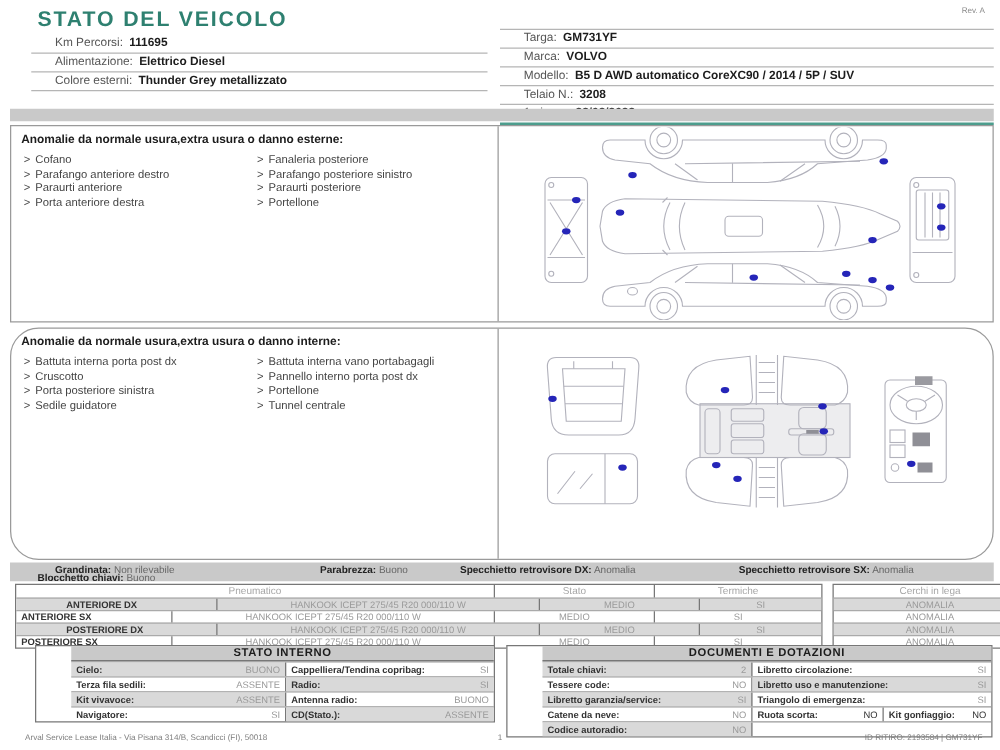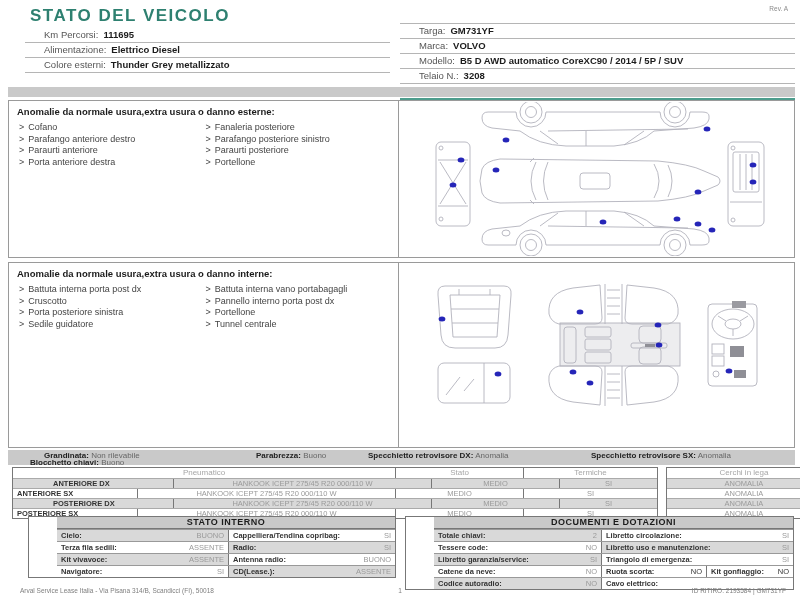--- a/index.html
+++ b/index.html
@@ -17,21 +17,21 @@
   .info-row .lbl{color:#555;margin-right:5px;white-space:nowrap;padding-left:17px;}
   .info-row .val{font-weight:bold;color:#1c1c1c;white-space:nowrap;}
   .info-right .info-row:last-child{border-bottom:2px solid #4d9d8d;}
 
   .grayband{position:absolute;left:8px;top:87px;width:787px;height:10px;background:#c9c9c9;}
 
   
   .box{position:absolute;left:8px;width:787px;border:1px solid #9a9a9a;
        display:flex;background:#fff;box-sizing:border-box;}
   .box1{top:100px;height:158px;}
-  .box2{top:262px;height:186px;}
+  .box2{top:262px;height:186px;border-radius:23px;}
   .box-text{width:390px;border-right:1px solid #9a9a9a;padding:5px 8px;box-sizing:border-box;}
   .box-title{font-size:9.5px;font-weight:bold;color:#1c1c1c;margin-bottom:5px;}
   .cols{display:flex;font-size:9px;color:#444;}
   .col{width:50%;}
   .item{display:flex;margin-bottom:1px;line-height:10.5px;}
   .item .arr{margin:0 4px 0 2px;flex:0 0 auto;}
   .box-diagram{flex:1;position:relative;display:flex;align-items:center;justify-content:center;}
   .diagram-svg{display:block;}
 
   
@@ -434,21 +434,21 @@
           <b>Antenna radio:</b>
           <span class="v">BUONO</span>
         </div>
     </div>
     <div class="bt-row">
       <div class="cell l">
           <b>Navigatore:</b>
           <span class="v">SI</span>
         </div>
       <div class="cell r g">
-          <b>CD(Lease.):</b>
+          <b>CD(Stato.):</b>
           <span class="v">ASSENTE</span>
         </div>
     </div>
   </div>
 
   <div class="btable doc">
     <div class="bt-head">DOCUMENTI E DOTAZIONI</div>
     <div class="bt-row">
       <div class="cell l g">
           <b>Totale chiavi:</b>
@@ -493,24 +493,20 @@
             <b>Kit gonfiaggio:</b>
             <span class="v">NO</span>
           </div>
       </div>
     </div>
     <div class="bt-row">
       <div class="cell l g">
           <b>Codice autoradio:</b>
           <span class="v">NO</span>
         </div>
-      <div class="cell r">
-          <b>Cavo elettrico:</b>
-          <span class="v"></span>
-        </div>
     </div>
   </div>
 
   <div class="footer">
     <span class="f-left">Arval Service Lease Italia - Via Pisana 314/B, Scandicci (FI), 50018</span>
     <span class="f-center">1</span>
     <span class="f-right">ID RITIRO: 2193584 | GM731YF</span>
   </div>
 
 </div>

